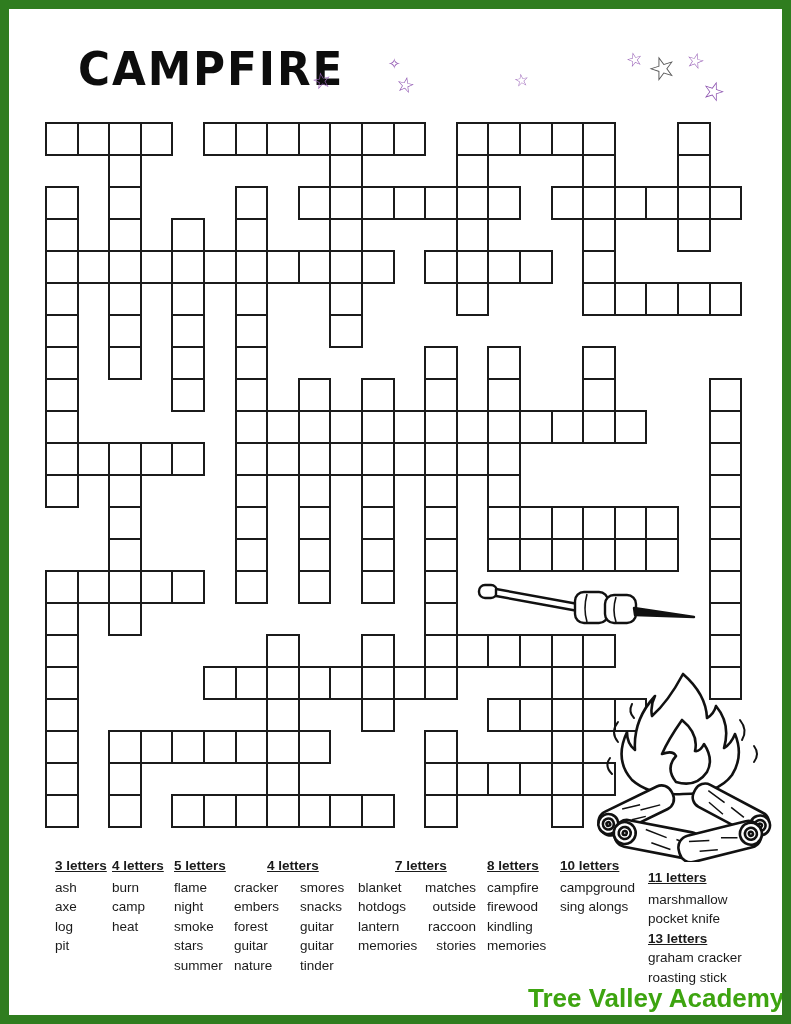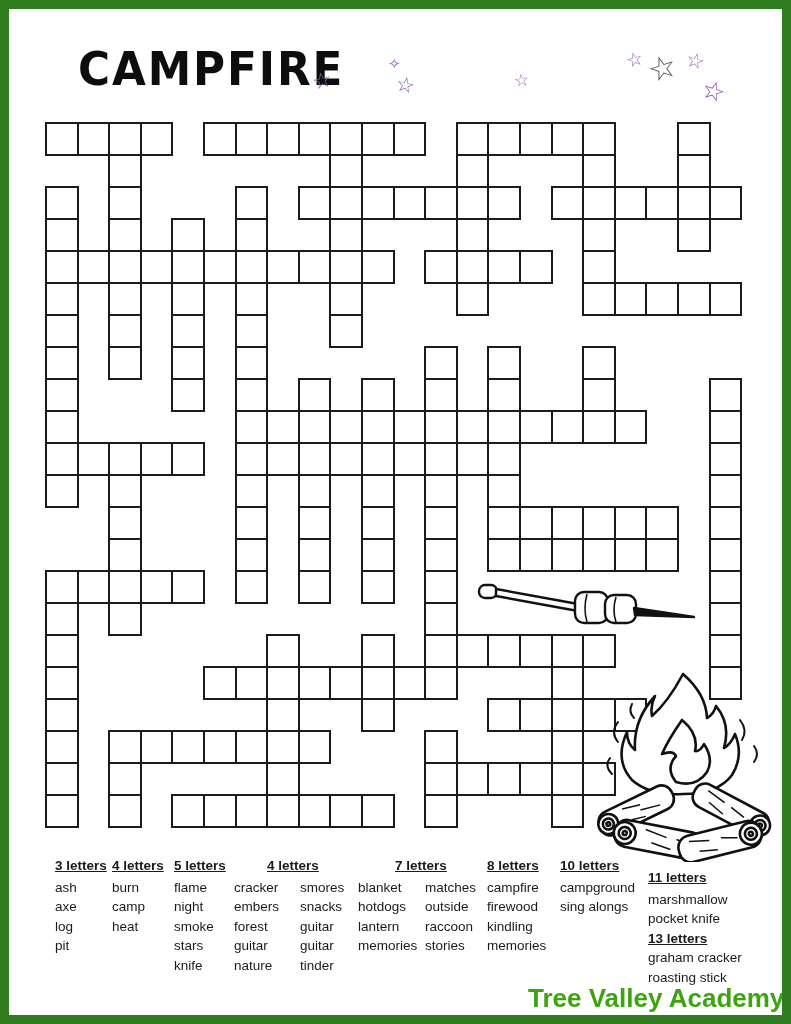--- a/index.html
+++ b/index.html
@@ -357,21 +357,21 @@
       </div>
     </div>
     <div class="wl-group" style="left: 174px;">
       <span class="wl-heading" style="margin-left: 0px;">5 letters</span>
       <div class="wl-cols">
         <div class="wl-col" style="left: 0px;">
           <div class="wl-word">flame</div>
           <div class="wl-word">night</div>
           <div class="wl-word">smoke</div>
           <div class="wl-word">stars</div>
-          <div class="wl-word">knife</div>
+          <div class="wl-word">summer</div>
         </div>
       </div>
     </div>
     <div class="wl-group" style="left: 234px;">
       <span class="wl-heading" style="margin-left: 33px;">4 letters</span>
       <div class="wl-cols">
         <div class="wl-col" style="left: 0px;">
           <div class="wl-word">cracker</div>
           <div class="wl-word">embers</div>
           <div class="wl-word">forest</div>
@@ -389,21 +389,21 @@
     </div>
     <div class="wl-group" style="left: 358px;">
       <span class="wl-heading" style="margin-left: 37px;">7 letters</span>
       <div class="wl-cols">
         <div class="wl-col" style="left: 0px;">
           <div class="wl-word">blanket</div>
           <div class="wl-word">hotdogs</div>
           <div class="wl-word">lantern</div>
           <div class="wl-word">memories</div>
         </div>
-        <div class="wl-col" style="left: 67px;">
+        <div class="wl-col" style="left: 67px; text-align: right;">
           <div class="wl-word">matches</div>
           <div class="wl-word">outside</div>
           <div class="wl-word">raccoon</div>
           <div class="wl-word">stories</div>
         </div>
       </div>
     </div>
     <div class="wl-group" style="left: 487px;">
       <span class="wl-heading" style="margin-left: 0px;">8 letters</span>
       <div class="wl-cols">

